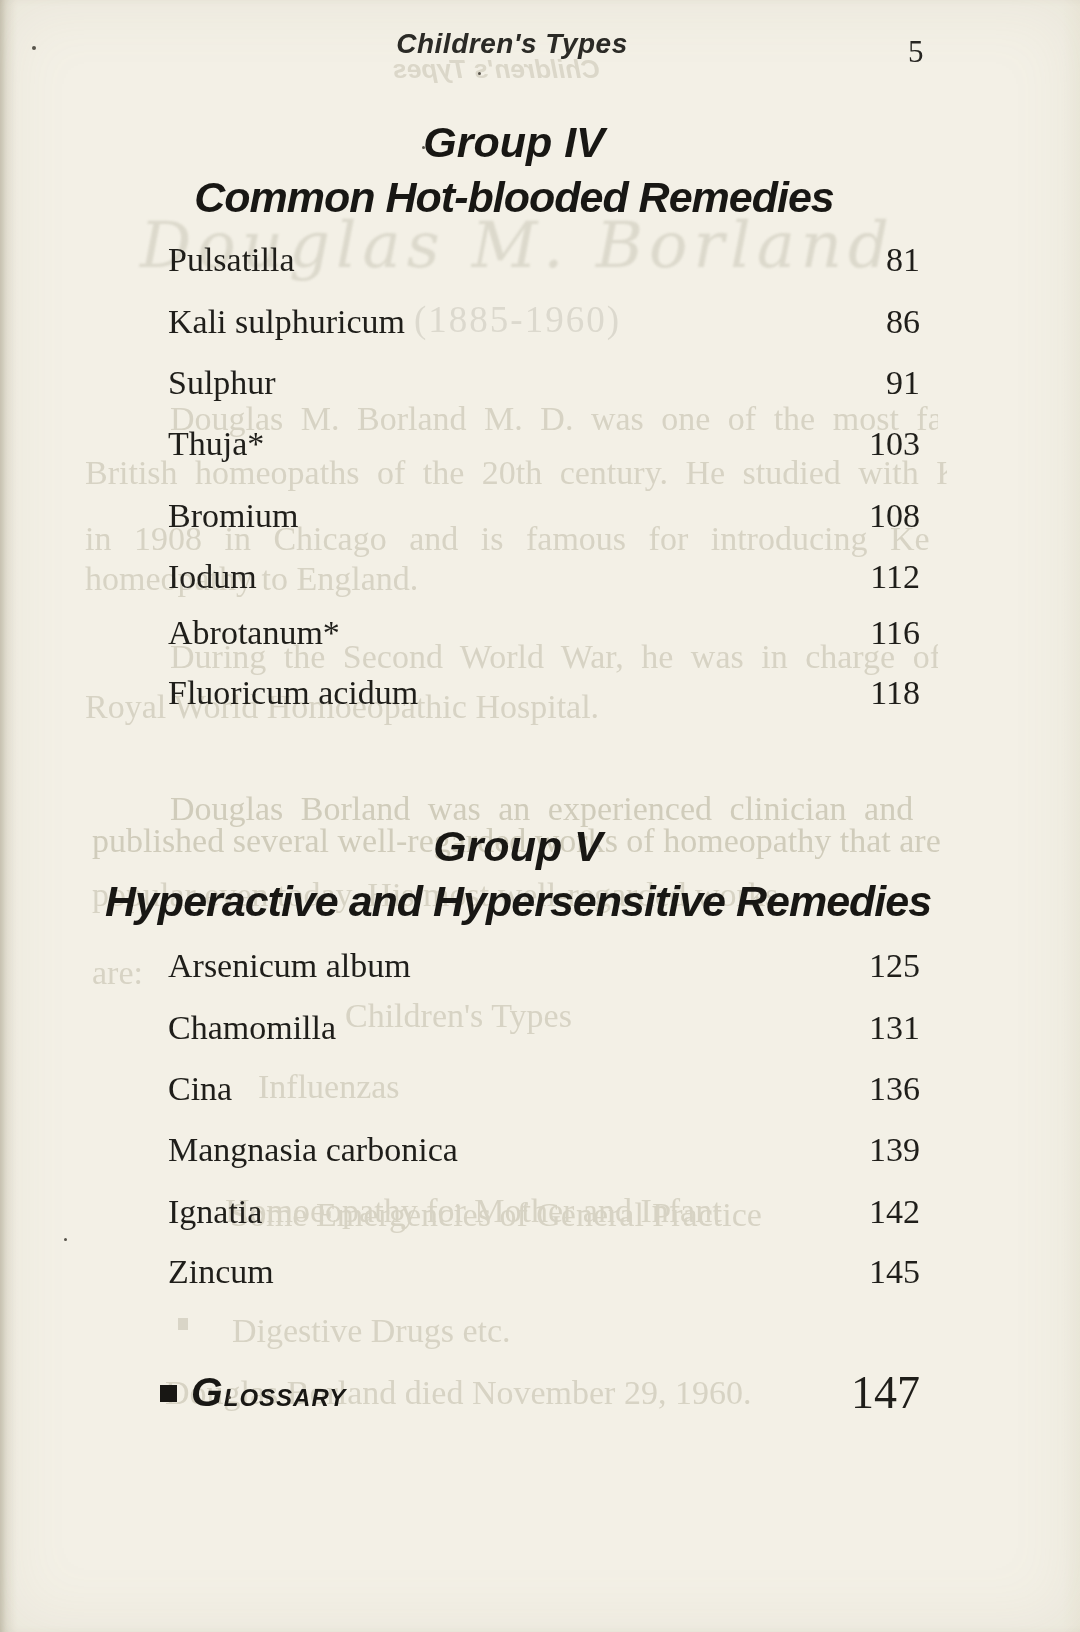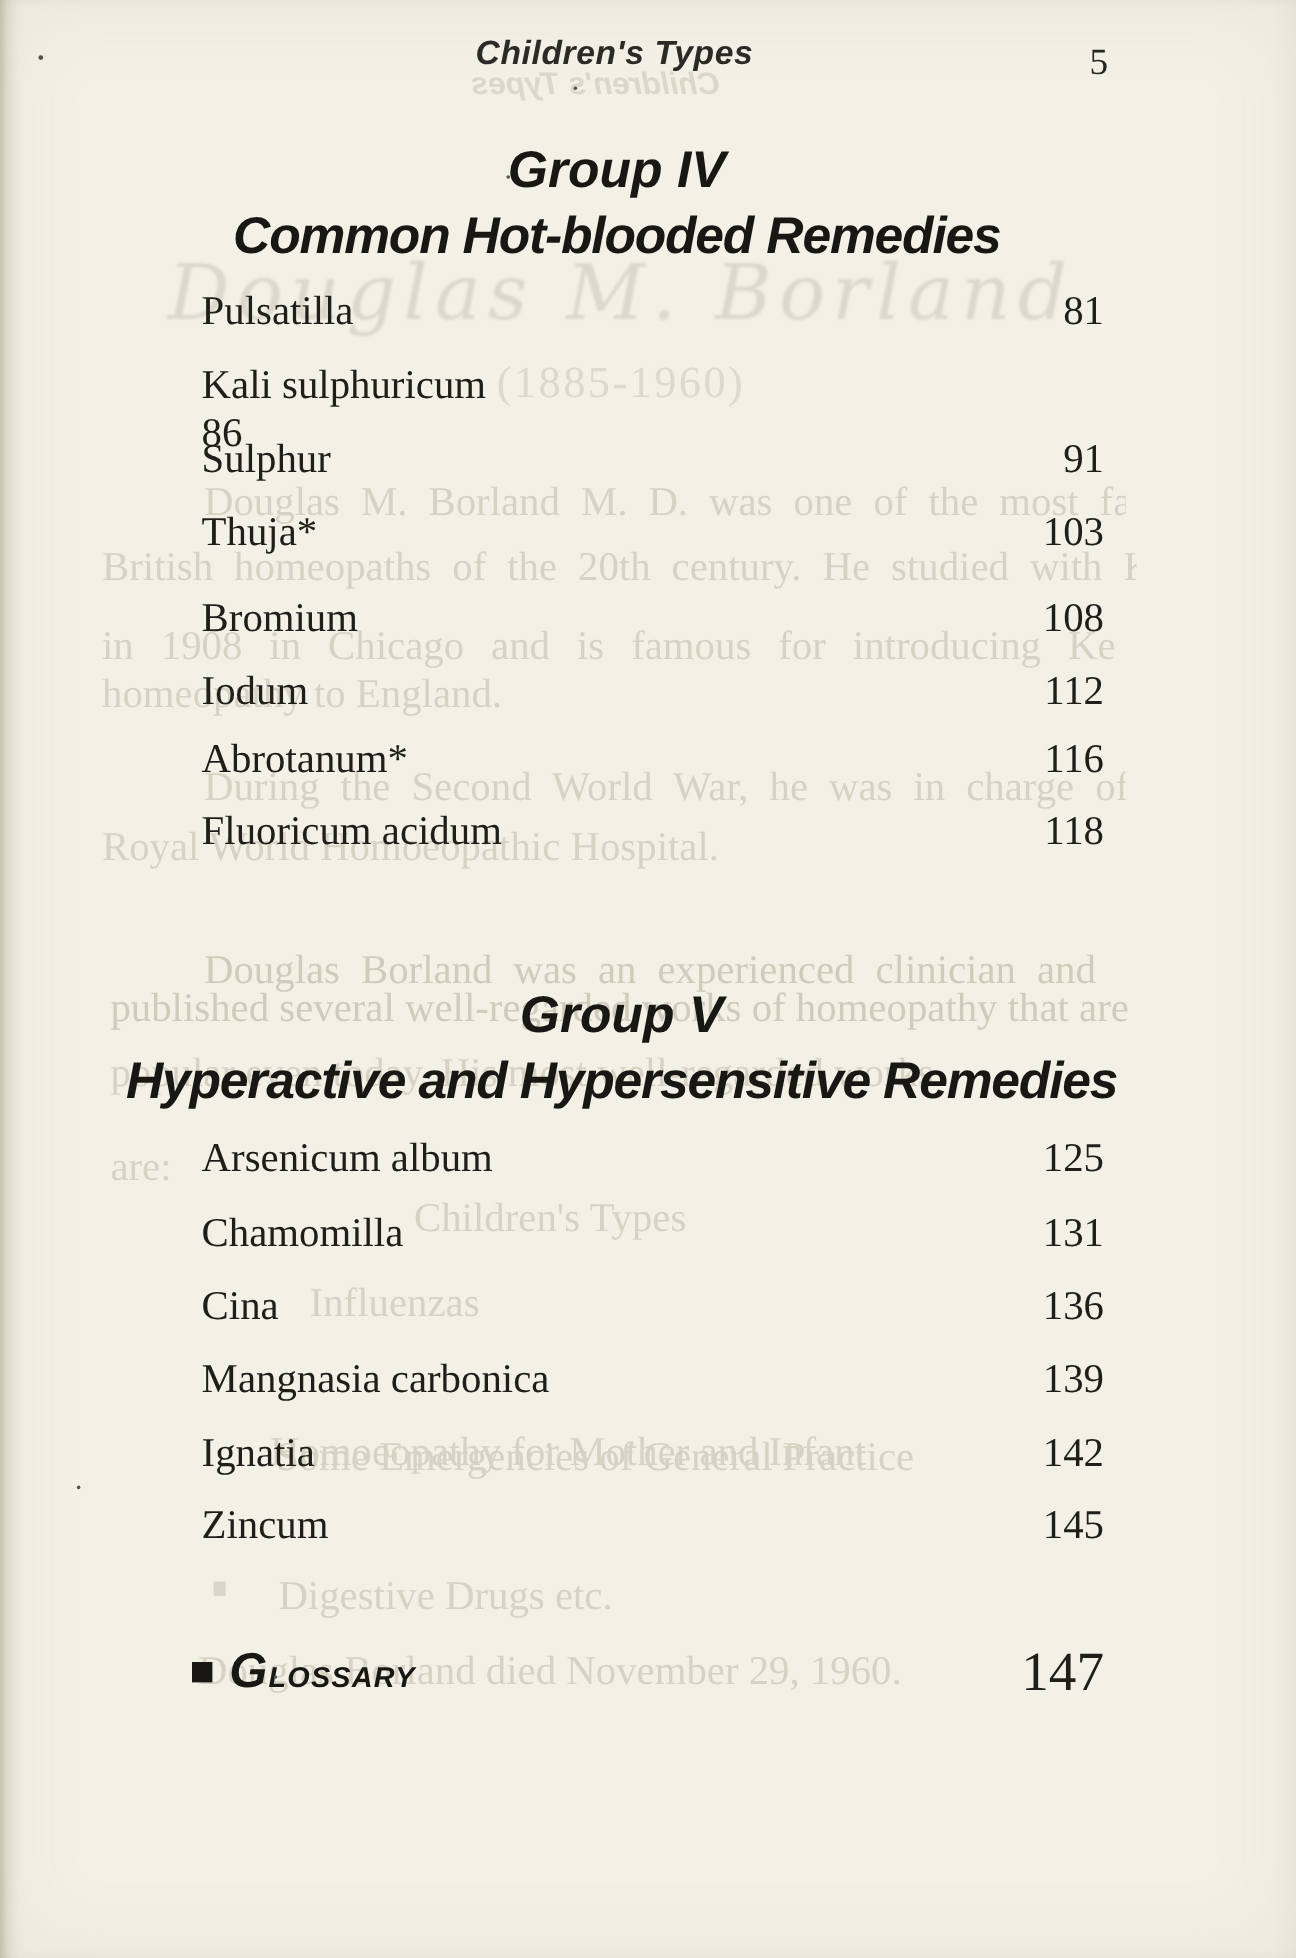--- a/index.html
+++ b/index.html
@@ -142,21 +142,21 @@
 
   <div class="group-heading" id="heading-g4">
     <span class="g-title">Group IV</span>
     <span class="g-sub">Common Hot-blooded Remedies</span>
   </div>
 
   <div class="toc-row" style="top:240px;">
     <span class="entry-name">Pulsatilla</span>
     <span class="entry-page">81</span>
   </div>
-  <div class="toc-row" style="top:302px;flex-direction:column;">
+  <div class="toc-row" style="top:302px;">
     <span class="entry-name">Kali sulphuricum</span>
     <span class="entry-page">86</span>
   </div>
   <div class="toc-row" style="top:363px;">
     <span class="entry-name">Sulphur</span>
     <span class="entry-page">91</span>
   </div>
   <div class="toc-row" style="top:424px;">
     <span class="entry-name">Thuja*</span>
     <span class="entry-page">103</span>

